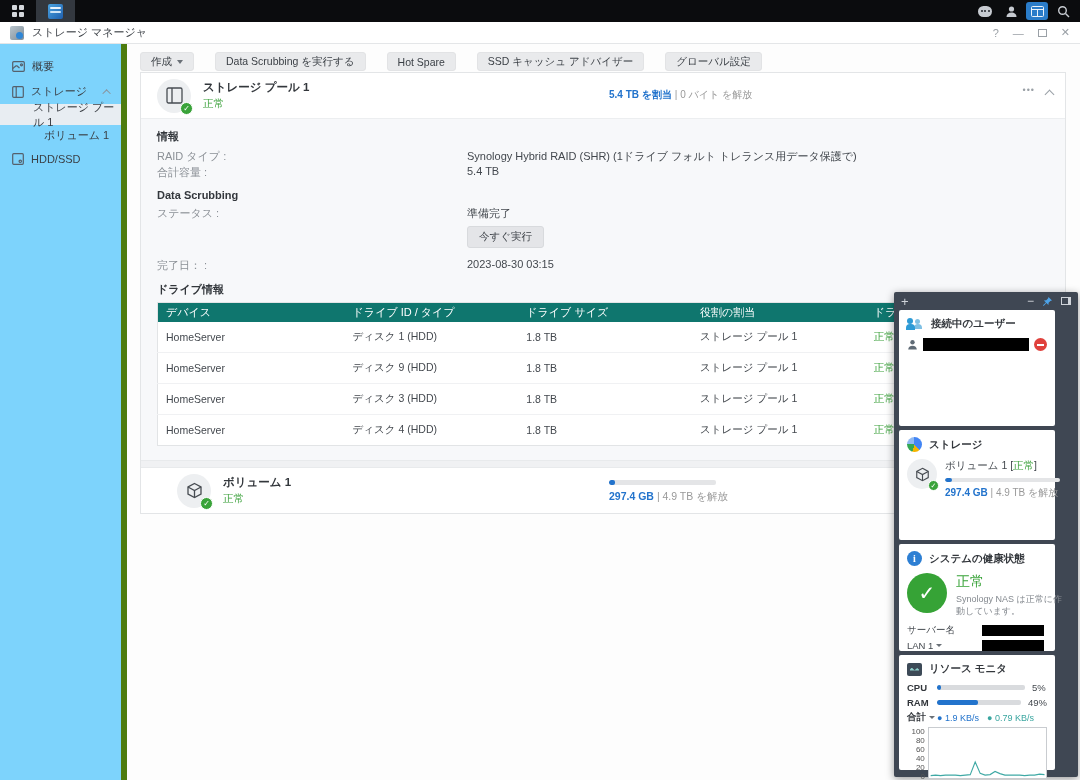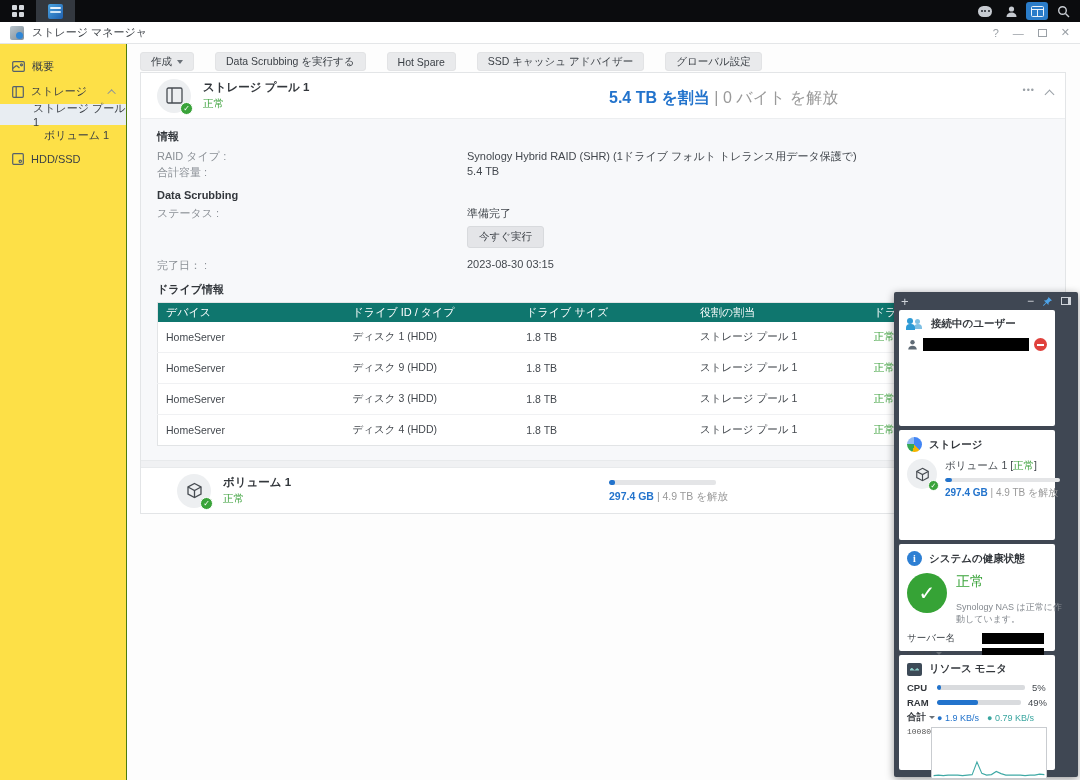--- a/index.html
+++ b/index.html
@@ -25,41 +25,41 @@
 
   
   .titlebar { position:absolute; left:0; top:22px; width:1080px; height:22px; background:#fff; border-bottom:1px solid #e4e6e8; display:flex; align-items:center; padding:0 10px; }
   .win-ic { width:14px; height:14px; border-radius:2px; background:linear-gradient(135deg,#b8c4cc,#7f8d98); position:relative; margin-right:8px; }
   .win-ic::after { content:""; position:absolute; right:1px; bottom:1px; width:7px; height:7px; border-radius:50%; background:#2f86d6; }
   .win-title { font-size:11px; color:#3a3f45; }
   .win-ctrls { margin-left:auto; display:flex; align-items:center; gap:14px; color:#9aa0a6; font-size:11px; }
   .maxi { width:9px; height:8px; border:1px solid #9aa0a6; display:inline-block; }
 
   
-  .sidebar { position:absolute; left:0; top:44px; width:127px; height:736px; background:#fde047; border-right:1px solid #4d7c0f; padding-top:10px; }
+  .sidebar { position:absolute; left:0; top:44px; width:127px; height:736px; background:#7dd3fc; border-right:6px solid #4d7c0f; padding-top:10px; }
   .sb-item { display:flex; align-items:center; gap:7px; height:25px; padding-left:12px; color:#3a3f45; cursor:default; position:relative; }
   .sb-item svg { flex:0 0 auto; }
   .sb-sub { padding-left:33px; height:21px; }
   .sb-sub2 { padding-left:44px; height:21px; }
   .sb-item.selected { background:#e8edf2; }
   .sb-chev { position:absolute; right:10px; width:6px; height:6px; border-left:1.4px solid #8a929a; border-top:1.4px solid #8a929a; transform:rotate(45deg) translateY(2px); }
 
   
   .main { position:absolute; left:127px; top:44px; width:953px; height:736px; background:#fdfdfd; }
   .toolbar { display:flex; gap:21px; padding:8px 0 8px 13px; }
   .tool-btn { background:#e9eaec; border:1px solid #e2e3e5; border-radius:3px; height:19px; display:flex; align-items:center; gap:5px; padding:0 10px; font-size:10.5px; color:#3a3f45; cursor:pointer; }
   .caret { width:0; height:0; border-left:3.5px solid transparent; border-right:3.5px solid transparent; border-top:4px solid #6a7077; }
 
   .card { position:absolute; left:13px; top:28px; width:926px; border:1px solid #e3e5e7; background:#fff; }
   .pool-header { position:relative; height:45px; display:flex; align-items:center; padding-left:16px; }
   .big-ic { width:34px; height:34px; border-radius:50%; background:#edeff1; position:relative; display:flex; align-items:center; justify-content:center; margin-right:12px; }
   .badge { position:absolute; right:-2px; bottom:-2px; width:13px; height:13px; border-radius:50%; background:#3aa33a; border:1.5px solid #fff; color:#fff; font-size:8px; font-weight:bold; display:flex; align-items:center; justify-content:center; }
   .ph-name { font-weight:bold; font-size:11.5px; color:#33373c; }
   .ph-status { color:#3fa33f; font-size:10.5px; margin-top:2px; }
-  .usage-line { position:absolute; left:468px; top:15px; font-size:16px; color:#999; }
+  .usage-line { position:absolute; left:468px; top:15px; font-size:10px; color:#999; }
   .usage-line b { color:#2273cc; }
   .hdr-ellipsis { position:absolute; right:30px; top:12px; color:#9aa0a6; font-size:9px; letter-spacing:1px; cursor:pointer; }
   .hdr-chev { position:absolute; right:12px; top:18px; width:7px; height:7px; border-left:1.5px solid #9aa0a6; border-top:1.5px solid #9aa0a6; transform:rotate(45deg); cursor:pointer; }
 
   .pool-details { background:#f7f8fa; border-top:1px solid #eceef0; padding:10px 16px 14px 16px; }
   .sec-head { font-weight:bold; color:#33373c; margin-bottom:5px; }
   .info-row { display:flex; min-height:16px; align-items:flex-start; }
   .info-label { width:310px; color:#8b9096; flex:0 0 auto; }
   .info-value { color:#43484e; }
   .run-btn { display:inline-block; margin:4px 0 2px 310px; background:#e4e5e8; border:1px solid #d8dadd; border-radius:3px; padding:3px 11px; font-size:10.5px; color:#3a3f45; cursor:pointer; }
@@ -111,40 +111,40 @@
   .w-vol-name { font-size:10.5px; color:#43484e; }
   .w-vol-name .ok { color:#3fa33f; }
   .w-vol .bar-track { width:115px; height:4px; margin:5px 0 4px; }
   .w-usage { font-size:10px; color:#999; }
   .w-usage b { color:#2273cc; }
 
   .info-ic { width:15px; height:15px; border-radius:50%; background:#2d7fd3; color:#fff; font-size:10px; font-weight:bold; font-family:"Liberation Serif","DejaVu Serif",serif; display:flex; align-items:center; justify-content:center; }
   .health-top { display:flex; gap:9px; }
   .big-check { width:40px; height:40px; border-radius:50%; background:#36a336; color:#fff; font-size:20px; font-weight:bold; display:flex; align-items:center; justify-content:center; flex:0 0 auto; }
   .h-status { color:#3aa33a; font-size:14px; }
-  .h-msg { font-size:9px; color:#84898f; line-height:1.35; margin-top:10px; width:110px; }
+  .h-msg { font-size:9px; color:#84898f; line-height:1.35; margin-top:2px; width:110px; }
   .h-rows { margin-top:6px; }
   .h-row { display:flex; align-items:center; height:15px; font-size:9.5px; color:#43484e; }
   .h-label { width:62px; flex:0 0 auto; display:flex; align-items:center; gap:3px; }
   .h-redact { width:62px; height:11px; background:#000; margin-left:13px; }
   .h-val { margin-left:13px; color:#43484e; }
   .mini-caret { width:0; height:0; border-left:3px solid transparent; border-right:3px solid transparent; border-top:3.5px solid #6a7077; }
 
   .chart-ic { width:15px; height:13px; background:#3d4a57; border-radius:2px; position:relative; }
   .chart-ic::after { content:""; position:absolute; left:2px; right:2px; top:5px; height:3px; background:linear-gradient(90deg,transparent 0 10%,#8fd0cb 10% 90%,transparent 90%); clip-path:polygon(0 100%,25% 0,50% 90%,75% 20%,100% 100%); }
   .r-row { display:flex; align-items:center; height:15px; font-size:9.5px; }
   .r-label { width:30px; font-weight:bold; color:#33373c; flex:0 0 auto; display:flex; align-items:center; gap:3px; }
   .r-bar { width:88px; height:5px; background:#d9dbde; border-radius:2px; overflow:hidden; margin-right:7px; }
   .r-bar .bar-fill { border-radius:2px; }
   .r-val { color:#43484e; }
   .net-vals { display:flex; gap:8px; font-size:9px; }
   .net-up { color:#2273cc; }
   .net-down { color:#3aa6a0; }
   .chart-wrap { display:flex; margin-top:2px; }
-  .yaxis { width:24px; display:flex; flex-direction:row; justify-content:space-between; padding-right:3px; font-size:8px; color:#555; height:52px;font-family:Liberation Mono, monospace; }
+  .yaxis { width:24px; display:flex; flex-direction:column; justify-content:space-between; align-items:flex-end; padding-right:3px; font-size:8px; color:#555; height:52px; }
   .plot { width:140px; height:52px; border:1px solid #c9ccd0; background:#fff; }
 
   svg.lineic { stroke:#55606c; fill:none; stroke-width:1.2; }
   svg.glyph { stroke:#474c52; fill:none; stroke-width:1.3; }
 </style>
 </head>
 <body>
 
 <div class="screen">
 

